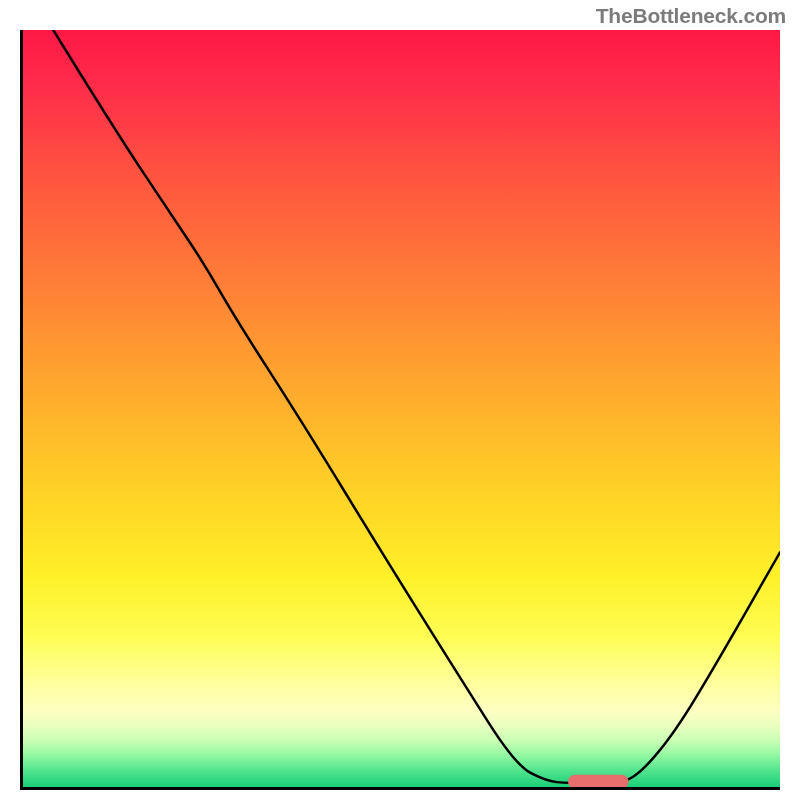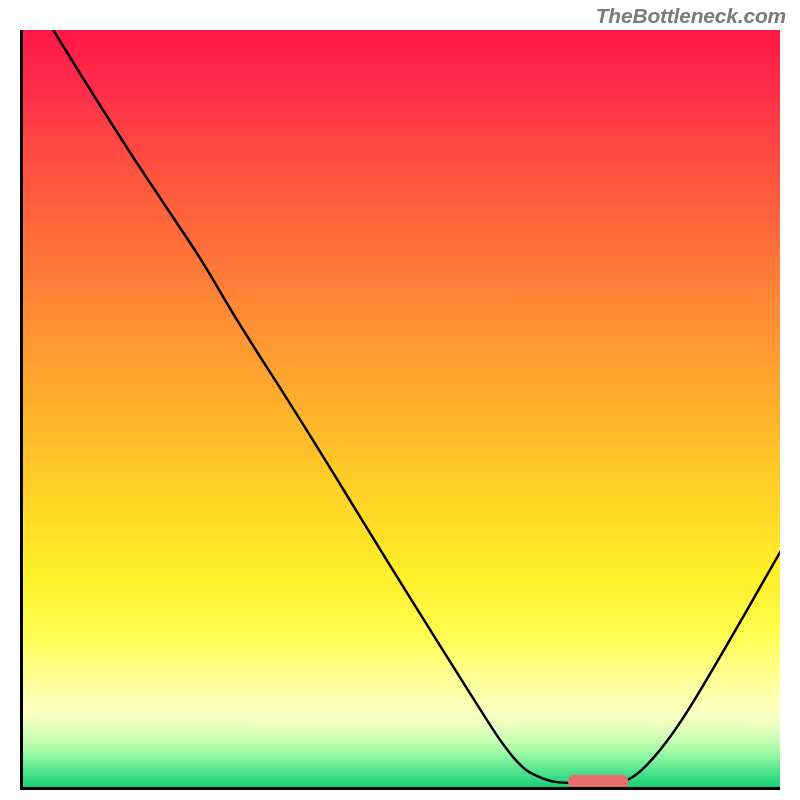--- a/index.html
+++ b/index.html
@@ -8,21 +8,20 @@
     width: 800px;
     height: 800px;
     background: #ffffff;
     overflow: hidden;
     font-family: Arial, Helvetica, sans-serif;
   }
   .container {
     position: relative;
     width: 800px;
     height: 649px;
-    font-style: italic;
   }
   .watermark {
     position: absolute;
     top: 4px;
     right: 14px;
     font-size: 21px;
     font-weight: 600;
     color: #7b7b7b;
     letter-spacing: -0.2px;
     z-index: 5;

